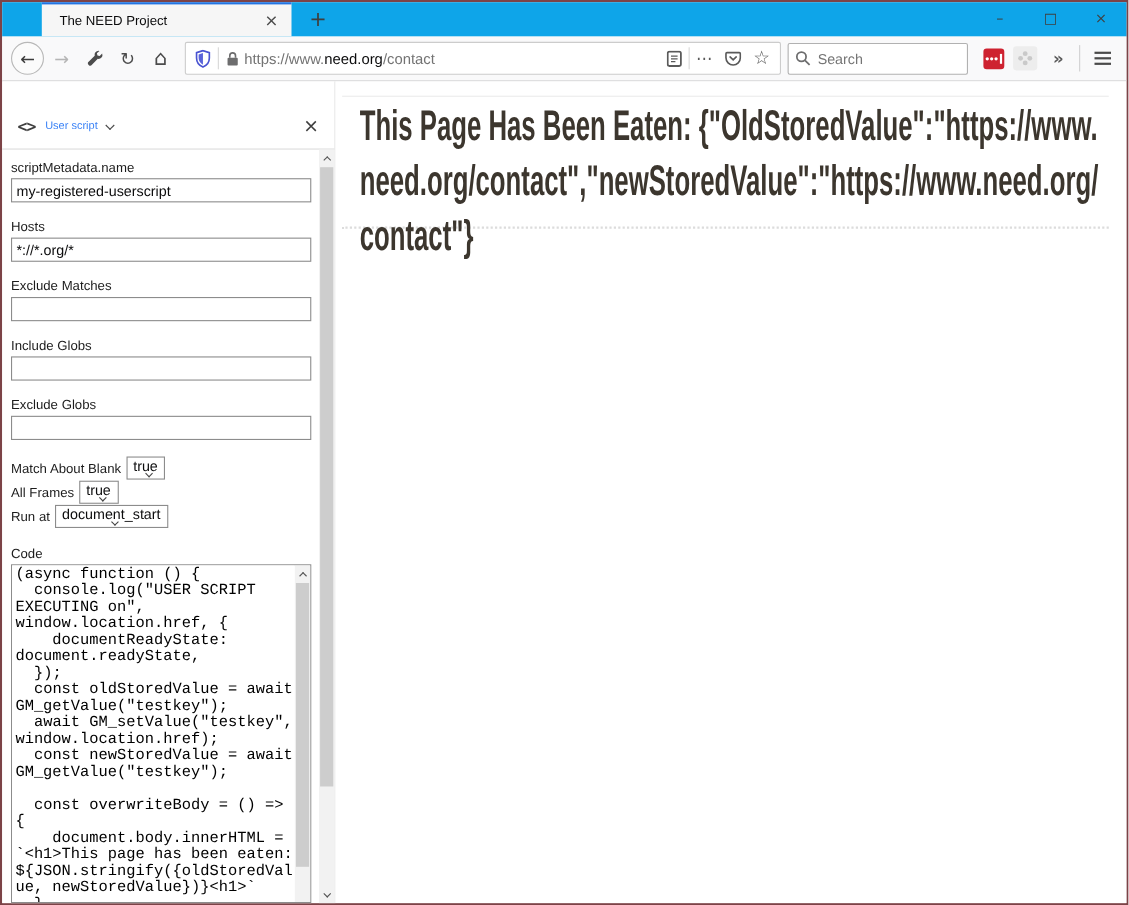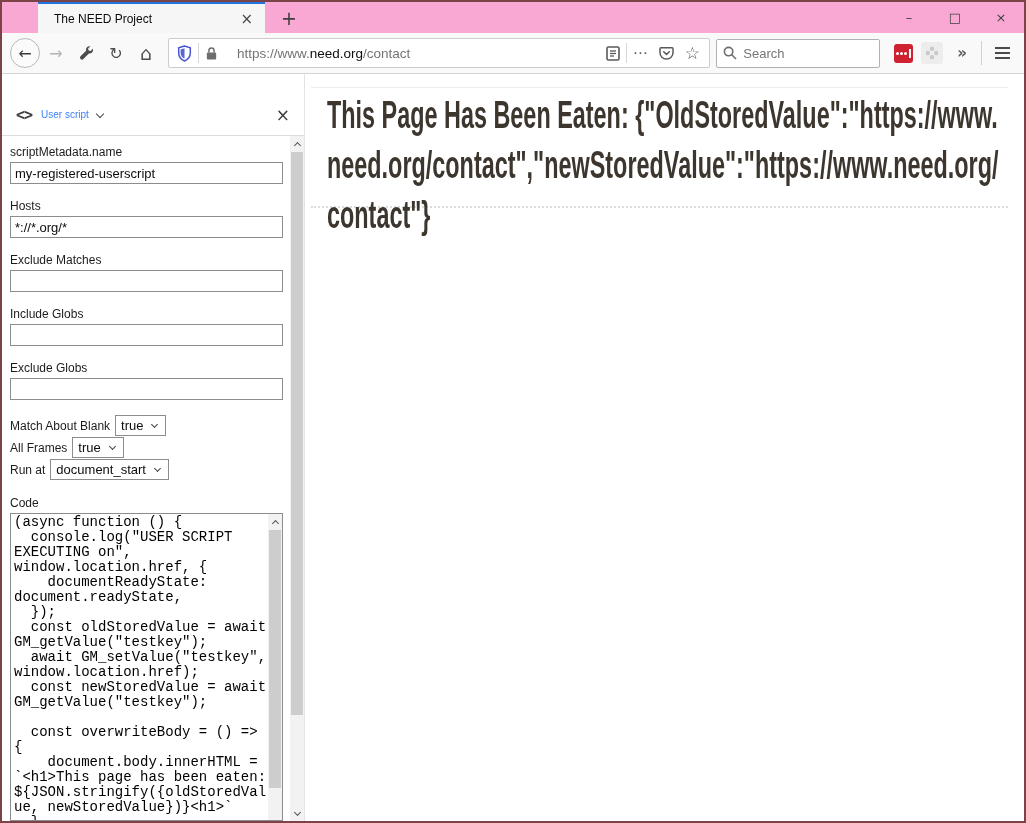--- a/index.html
+++ b/index.html
@@ -1,36 +1,36 @@
 <!DOCTYPE html>
 <html><head>
 <meta charset="utf-8">
 <style>
   * { box-sizing: border-box; margin: 0; padding: 0; }
   html,body { width:1026px; height:823px; overflow:hidden; font-family:"Liberation Sans",sans-serif; }
   .window { width:1026px; height:823px; border:2px solid #7c4347; display:flex; flex-direction:column; background:#fff; }
 
   
-  .titlebar { height:31px; background:#f9a8d4; position:relative; flex:none; display:flex; }
+  .titlebar { height:31px; background:#0ea5e9; position:relative; flex:none; display:flex; }
   .tab { position:absolute; left:36px; top:0; width:227px; height:31px; background:#f6f6f6; border-top:2px solid #2374e1; display:flex; align-items:center; padding:0 8px 0 16px; }
   .tab-title { font-size:12px; color:#0c0c0d; flex:1; white-space:nowrap; overflow:hidden; }
   .tab-close { font-size:15px; color:#4a4a4a; padding:0 4px; cursor:default; font-family:"DejaVu Sans",sans-serif; }
   .new-tab { position:absolute; left:272px; top:0; width:30px; height:31px; display:flex; align-items:center; justify-content:center; font-size:19px; color:#3e3e3e; font-family:"DejaVu Sans",sans-serif; }
   .win-controls { position:absolute; right:0; top:0; height:31px; display:flex; }
   .win-btn { width:46px; height:31px; display:flex; align-items:center; justify-content:center; font-size:13px; color:#3f3f3f; font-family:"DejaVu Sans",sans-serif; }
 
   
   .toolbar { height:41px; background:#f9f9fa; border-bottom:1px solid #d4d4d5; flex:none; display:flex; align-items:center; padding:0 8px; gap:2px; }
   .tb-icon { width:28px; height:28px; display:flex; align-items:center; justify-content:center; color:#4c4c4c; font-size:16px; font-family:"DejaVu Sans",sans-serif; flex:none; }
   .back-circle { width:30px; height:30px; border:1px solid #b8b8b8; border-radius:50%; background:#fbfbfb; display:flex; align-items:center; justify-content:center; color:#3c3c3c; font-size:16px; font-family:"DejaVu Sans",sans-serif; flex:none; }
   .disabled { color:#b5b5b5; }
   .urlbar { flex:1; height:30px; background:#fff; border:1px solid #ccc; border-radius:2px; margin:0 4px 0 6px; display:flex; align-items:center; padding:0 4px; min-width:0; }
   .identity { display:flex; align-items:center; gap:6px; padding:0 4px; }
   .v-sep { width:1px; height:20px; background:#d7d7d7; flex:none; }
-  .url-text { font-size:13.5px; color:#737373; margin-left:15px; white-space:nowrap; overflow:hidden; flex:1; }
+  .url-text { font-size:13.5px; color:#737373; margin-left:0; white-space:nowrap; overflow:hidden; flex:1; }
   .url-text .domain { color:#0c0c0d; }
   .page-action { width:26px; height:26px; display:flex; align-items:center; justify-content:center; color:#5a5a5a; font-size:15px; flex:none; font-family:"DejaVu Sans",sans-serif; }
   .searchbox { width:164px; height:29px; border:1px solid #b1b1b1; border-radius:2px; background:#fff; display:flex; align-items:center; padding:0 6px; gap:6px; flex:none; margin-right:6px; }
   .searchbox input { border:none; outline:none; font-size:13px; color:#333; width:100px; font-family:"Liberation Sans",sans-serif; background:transparent; }
   .searchbox input::placeholder { color:#757575; }
   .ext-red { width:19px; height:19px; background:#ce2230; border-radius:3px; margin:0 6px; display:flex; align-items:center; justify-content:center; gap:1px; flex:none; }
   .ext-red .d { width:3px; height:3px; border-radius:50%; background:#fff; }
   .ext-red .b { width:2px; height:9px; background:#fff; margin-left:1px; }
   .ext-gray { width:22px; height:22px; background:#ededed; border-radius:3px; display:flex; align-items:center; justify-content:center; margin-right:4px; flex:none; }
   .overflow { font-size:15px; color:#5a5a5a; font-weight:bold; padding:0 8px; font-family:"DejaVu Sans",sans-serif; }
@@ -47,21 +47,21 @@
   .chev { display:inline-block; width:6px; height:6px; border-right:1.6px solid #4a4a4a; border-bottom:1.6px solid #4a4a4a; transform:rotate(45deg); margin:-2px 0 0 8px; }
   .sb-close { margin-left:auto; font-size:17px; color:#3e3e3e; font-family:"DejaVu Sans",sans-serif; }
 
   .sb-scroll { flex:1; position:relative; padding:0 21px 0 8px; display:flex; flex-direction:column; min-height:0; }
   .fld-label { font-size:12px; color:#1c1c1c; margin:15px 0 3px; }
   .fld-label.first { margin-top:9px; }
   .fld-input { width:100%; height:22px; border:1px solid #8c8c8c; font-size:13px; padding:1px 4px; color:#0c0c0d; font-family:"Liberation Sans",sans-serif; outline:none; background:#fff; }
   .sel-row { display:flex; align-items:center; margin-top:1px; height:21px; }
   .sel-row.firstsel { margin-top:15px; }
   .sel-label { font-size:12px; color:#1c1c1c; margin-right:5px; white-space:nowrap; }
-  .sel-box { border:1px solid #8c8c8c; height:21px; display:flex; align-items:center; padding:0 6px 0 5px; background:#fff; }
+  .sel-box { border:1px solid #8c8c8c; height:21px; display:flex; align-items:center; padding:0 6px 0 5px; background:#fff;flex-direction:column; }
   .sel-val { font-size:13px; color:#0c0c0d; }
   .sel-chev { display:inline-block; width:5px; height:5px; border-right:1.4px solid #444; border-bottom:1.4px solid #444; transform:rotate(45deg); margin:-3px 2px 0 9px; }
   .code-label { font-size:12px; color:#1c1c1c; margin:16px 0 3px; }
   .code-wrap { flex:1; min-height:0; border:1px solid #8c8c8c; display:flex; background:#fff; }
   .code-wrap textarea { flex:1; border:none; outline:none; resize:none; overflow:hidden; font-family:"Liberation Mono","DejaVu Sans Mono",monospace; font-size:14px; line-height:15px; padding:1px 0 0 3px; color:#000; }
 
   
   .scrollbar { background:#f2f2f2; width:14px; flex:none; position:relative; }
   .side-scrollbar { position:absolute; top:0; right:0; bottom:0; width:14px; background:#f2f2f2; }
   .sb-arrow { position:absolute; left:0; width:14px; height:15px; display:flex; align-items:center; justify-content:center; }

